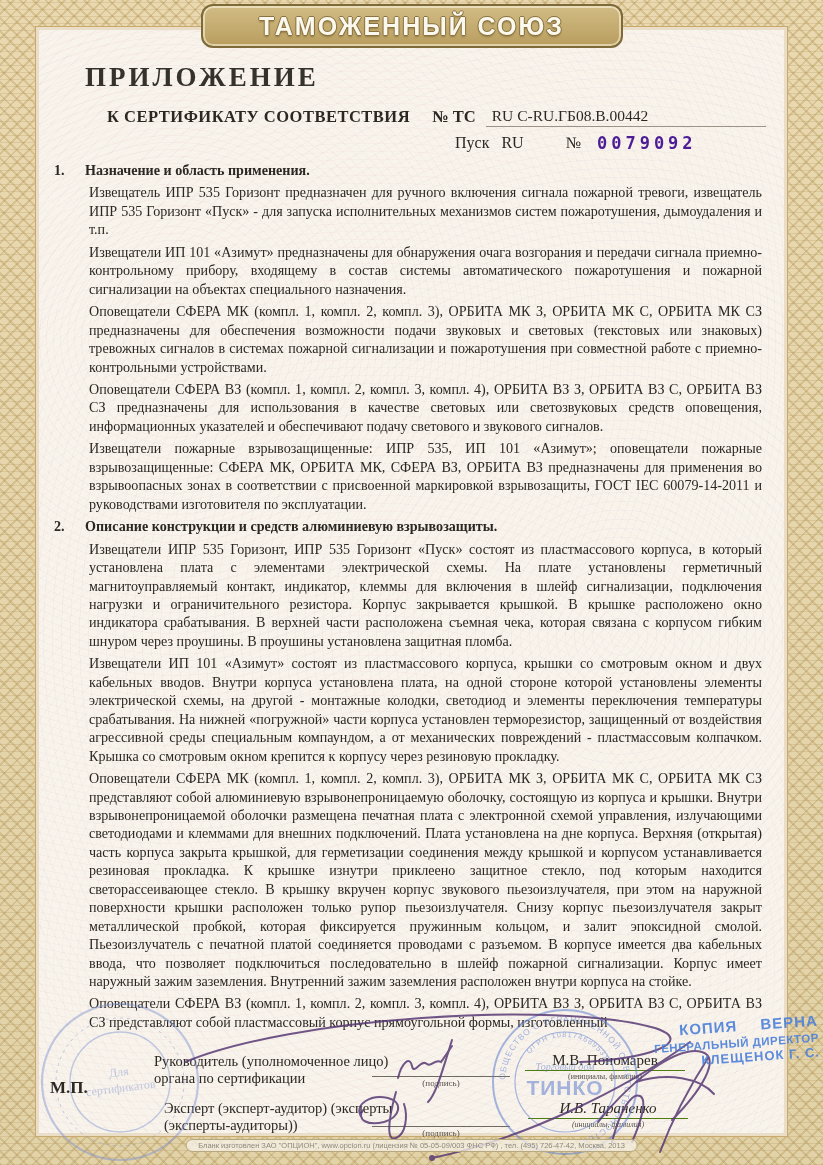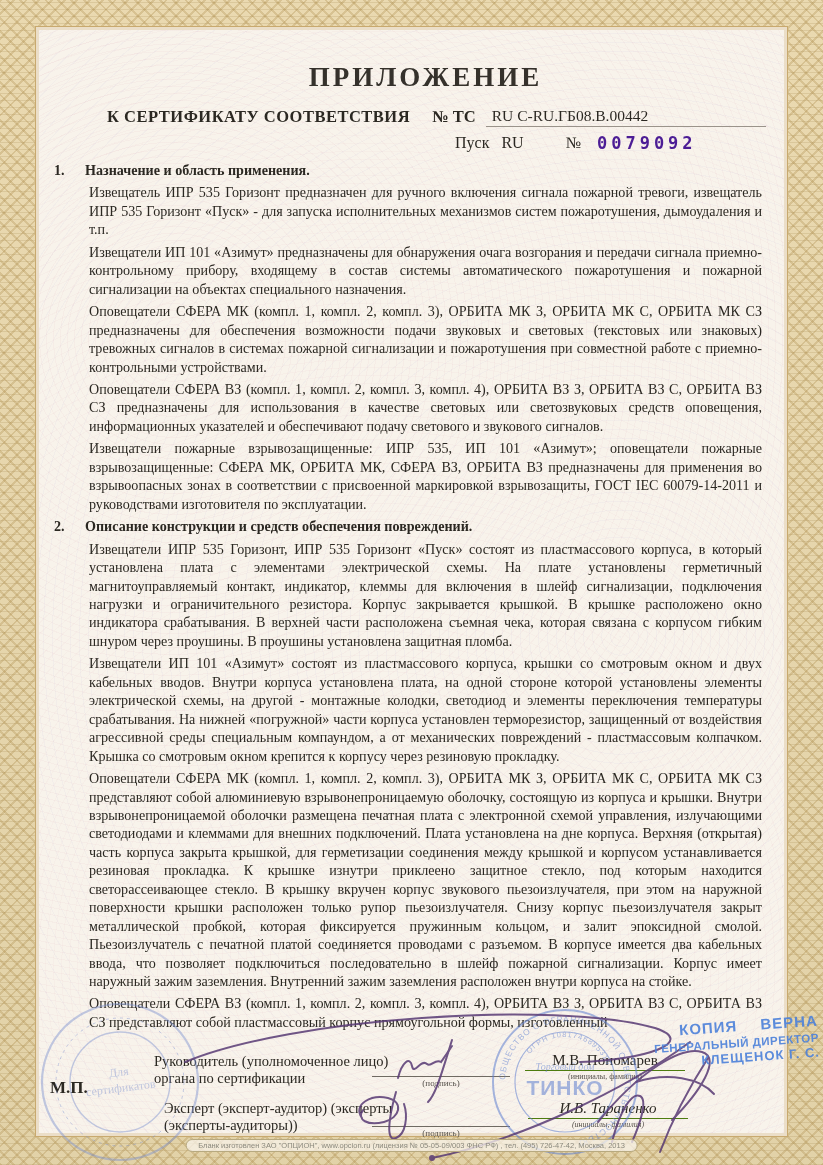--- a/index.html
+++ b/index.html
@@ -24,21 +24,21 @@
     width:418px;height:40px;border-radius:12px;
     background:linear-gradient(#d2bc85,#b89d5e);
     border:2px solid #7e6a38;box-shadow:inset 0 0 0 2px rgba(255,250,230,.55);
     display:flex;align-items:center;justify-content:center;}
   .banner span{font-family:"Liberation Sans",sans-serif;font-weight:bold;font-size:25px;
     letter-spacing:2px;color:#fbf8ee;
     text-shadow:0 1px 0 #8a7340,0 -1px 0 #8a7340,1px 0 0 #8a7340,-1px 0 0 #8a7340,0 2px 2px rgba(90,70,20,.45);}
   
   .content{position:absolute;top:26px;left:35px;right:35px;bottom:28px;
     padding:36px 22px 0 50px;box-sizing:border-box;color:#2b2822;}
-  h1{margin:0 0 14px 0;text-align:center;font-size:27px;letter-spacing:3px;font-weight:bold;color:#35312b;}
+  h1{margin:0 0 14px 0;text-align:left;font-size:27px;letter-spacing:3px;font-weight:bold;color:#35312b;}
   .cert-line{display:flex;align-items:flex-start;font-size:16.5px;margin:0 0 0 22px;white-space:nowrap;}
   .cert-line .lbl{font-weight:bold;letter-spacing:.5px;}
   .cert-line .numlbl{font-weight:bold;margin-left:22px;}
   .cert-number{flex:1;margin-left:10px;border-bottom:1px solid #9a938a;padding:0 4px 1px 6px;
     font-size:15.5px;max-width:305px;}
   .series-line{display:flex;align-items:center;font-size:16px;margin:6px 0 0 370px;white-space:nowrap;}
   .series-line .reg{margin-left:12px;}
   .series-line .no{margin-left:42px;}
   .serial{margin-left:16px;font-family:"DejaVu Sans Mono",monospace;font-weight:bold;
     font-size:17px;letter-spacing:4px;color:#4c1d95;}
@@ -74,20 +74,23 @@
     border:1px solid #b7a97f;border-radius:8px;background:rgba(248,243,235,.75);
     padding:1px 12px;font-family:"Liberation Sans",sans-serif;font-size:7.5px;color:#8b897d;white-space:nowrap;}
 </style>
 </head>
 <body>
 
 <div class="page">
   <div class="border-band"></div>
   <div class="paper"></div>
 
+  <div class="banner">
+    <span>ТАМОЖЕННЫЙ СОЮЗ</span>
+  </div>
 
   <div class="content">
     <h1>ПРИЛОЖЕНИЕ</h1>
 
     <div class="cert-line">
       <span class="lbl">К СЕРТИФИКАТУ СООТВЕТСТВИЯ</span>
       <span class="numlbl">№ ТС</span>
       <span class="cert-number">RU C-RU.ГБ08.В.00442</span>
     </div>
 
@@ -103,21 +106,21 @@
         <span class="sec-num">1.</span>
         <div class="sec-head">Назначение и область применения.</div>
         <p>Извещатель ИПР 535 Горизонт предназначен для ручного включения сигнала пожарной тревоги, извещатель ИПР 535 Горизонт «Пуск» - для запуска исполнительных механизмов систем пожаротушения, дымоудаления и т.п.</p>
         <p>Извещатели ИП 101 «Азимут» предназначены для обнаружения очага возгорания и передачи сигнала приемно-контрольному прибору, входящему в состав системы автоматического пожаротушения и пожарной сигнализации на объектах специального назначения.</p>
         <p>Оповещатели СФЕРА МК (компл. 1, компл. 2, компл. 3), ОРБИТА МК З, ОРБИТА МК С, ОРБИТА МК СЗ предназначены для обеспечения возможности подачи звуковых и световых (текстовых или знаковых) тревожных сигналов в системах пожарной сигнализации и пожаротушения при совместной работе с приемно-контрольными устройствами.</p>
         <p>Оповещатели СФЕРА ВЗ (компл. 1, компл. 2, компл. 3, компл. 4), ОРБИТА ВЗ З, ОРБИТА ВЗ С, ОРБИТА ВЗ СЗ предназначены для использования в качестве световых или светозвуковых средств оповещения, информационных указателей и обеспечивают подачу светового и звукового сигналов.</p>
         <p>Извещатели пожарные взрывозащищенные: ИПР 535, ИП 101 «Азимут»; оповещатели пожарные взрывозащищенные: СФЕРА МК, ОРБИТА МК, СФЕРА ВЗ, ОРБИТА ВЗ предназначены для применения во взрывоопасных зонах в соответствии с присвоенной маркировкой взрывозащиты, ГОСТ IEC 60079-14-2011 и руководствами изготовителя по эксплуатации.</p>
       </div>
       <div class="section">
         <span class="sec-num">2.</span>
-        <div class="sec-head">Описание конструкции и средств обеспечения повреждений.</div>
+        <div class="sec-head">Описание конструкции и средств алюминиевую взрывозащиты.</div>
         <p>Извещатели ИПР 535 Горизонт, ИПР 535 Горизонт «Пуск» состоят из пластмассового корпуса, в который установлена плата с элементами электрической схемы. На плате установлены герметичный магнитоуправляемый контакт, индикатор, клеммы для включения в шлейф сигнализации, подключения нагрузки и ограничительного резистора. Корпус закрывается крышкой. В крышке расположено окно индикатора срабатывания. В верхней части расположена съемная чека, которая связана с корпусом гибким шнуром через проушины. В проушины установлена защитная пломба.</p>
         <p>Извещатели ИП 101 «Азимут» состоят из пластмассового корпуса, крышки со смотровым окном и двух кабельных вводов. Внутри корпуса установлена плата, на одной стороне которой установлены элементы электрической схемы, на другой - монтажные колодки, светодиод и элементы переключения температуры срабатывания. На нижней «погружной» части корпуса установлен терморезистор, защищенный от воздействия агрессивной среды специальным компаундом, а от механических повреждений - пластмассовым колпачком. Крышка со смотровым окном крепится к корпусу через резиновую прокладку.</p>
         <p>Оповещатели СФЕРА МК (компл. 1, компл. 2, компл. 3), ОРБИТА МК З, ОРБИТА МК С, ОРБИТА МК СЗ представляют собой алюминиевую взрывонепроницаемую оболочку, состоящую из корпуса и крышки. Внутри взрывонепроницаемой оболочки размещена печатная плата с электронной схемой управления, излучающими светодиодами и клеммами для внешних подключений. Плата установлена на дне корпуса. Верхняя (открытая) часть корпуса закрыта крышкой, для герметизации соединения между крышкой и корпусом устанавливается резиновая прокладка. К крышке изнутри приклеено защитное стекло, под которым находится светорассеивающее стекло. В крышку вкручен корпус звукового пьезоизлучателя, при этом на наружной поверхности крышки расположен только рупор пьезоизлучателя. Снизу корпус пьезоизлучателя закрыт металлической пробкой, которая фиксируется пружинным кольцом, и залит эпоксидной смолой. Пьезоизлучатель с печатной платой соединяется проводами с разъемом. В корпусе имеется два кабельных ввода, что позволяет подключиться последовательно в шлейф пожарной сигнализации. Корпус имеет наружный зажим заземления. Внутренний зажим заземления расположен внутри корпуса на стойке.</p>
         <p>Оповещатели СФЕРА ВЗ (компл. 1, компл. 2, компл. 3, компл. 4), ОРБИТА ВЗ З, ОРБИТА ВЗ С, ОРБИТА ВЗ СЗ представляют собой пластмассовый корпус прямоугольной формы, изготовленный</p>
       </div>
     </div>
   </div>
 
   <div class="sig mp">М.П.</div>
   <div class="sig role role1">Руководитель (уполномоченное лицо) органа по сертификации</div>

